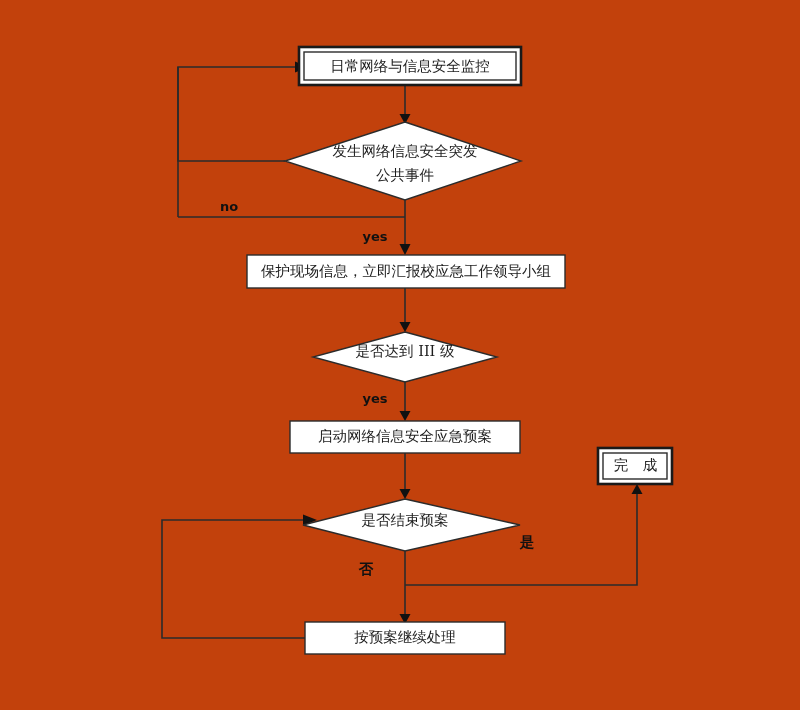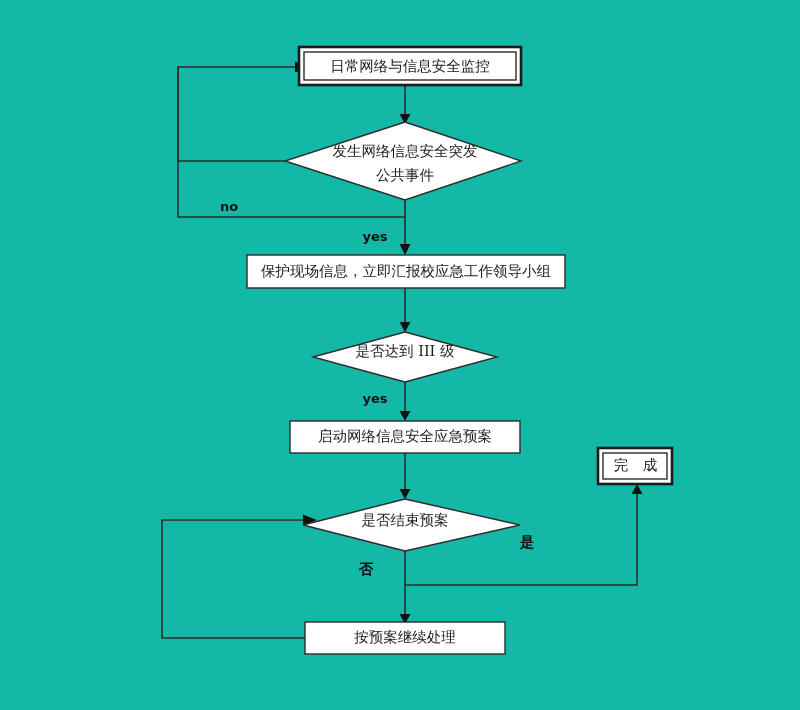--- a/index.html
+++ b/index.html
@@ -10,21 +10,21 @@
   body {
     width: 800px;
     height: 710px;
     font-family: "Liberation Serif", "DejaVu Serif", serif;
     overflow: hidden;
   }
   #flowchart-canvas {
     position: relative;
     width: 800px;
     height: 710px;
-    background: #14b8a6;
+    background: #c2410c;
   }
   svg.flow-svg {
     position: absolute;
     left: 0;
     top: 0;
     width: 800px;
     height: 710px;
   }
   .shape-stroke {
     fill: none;

